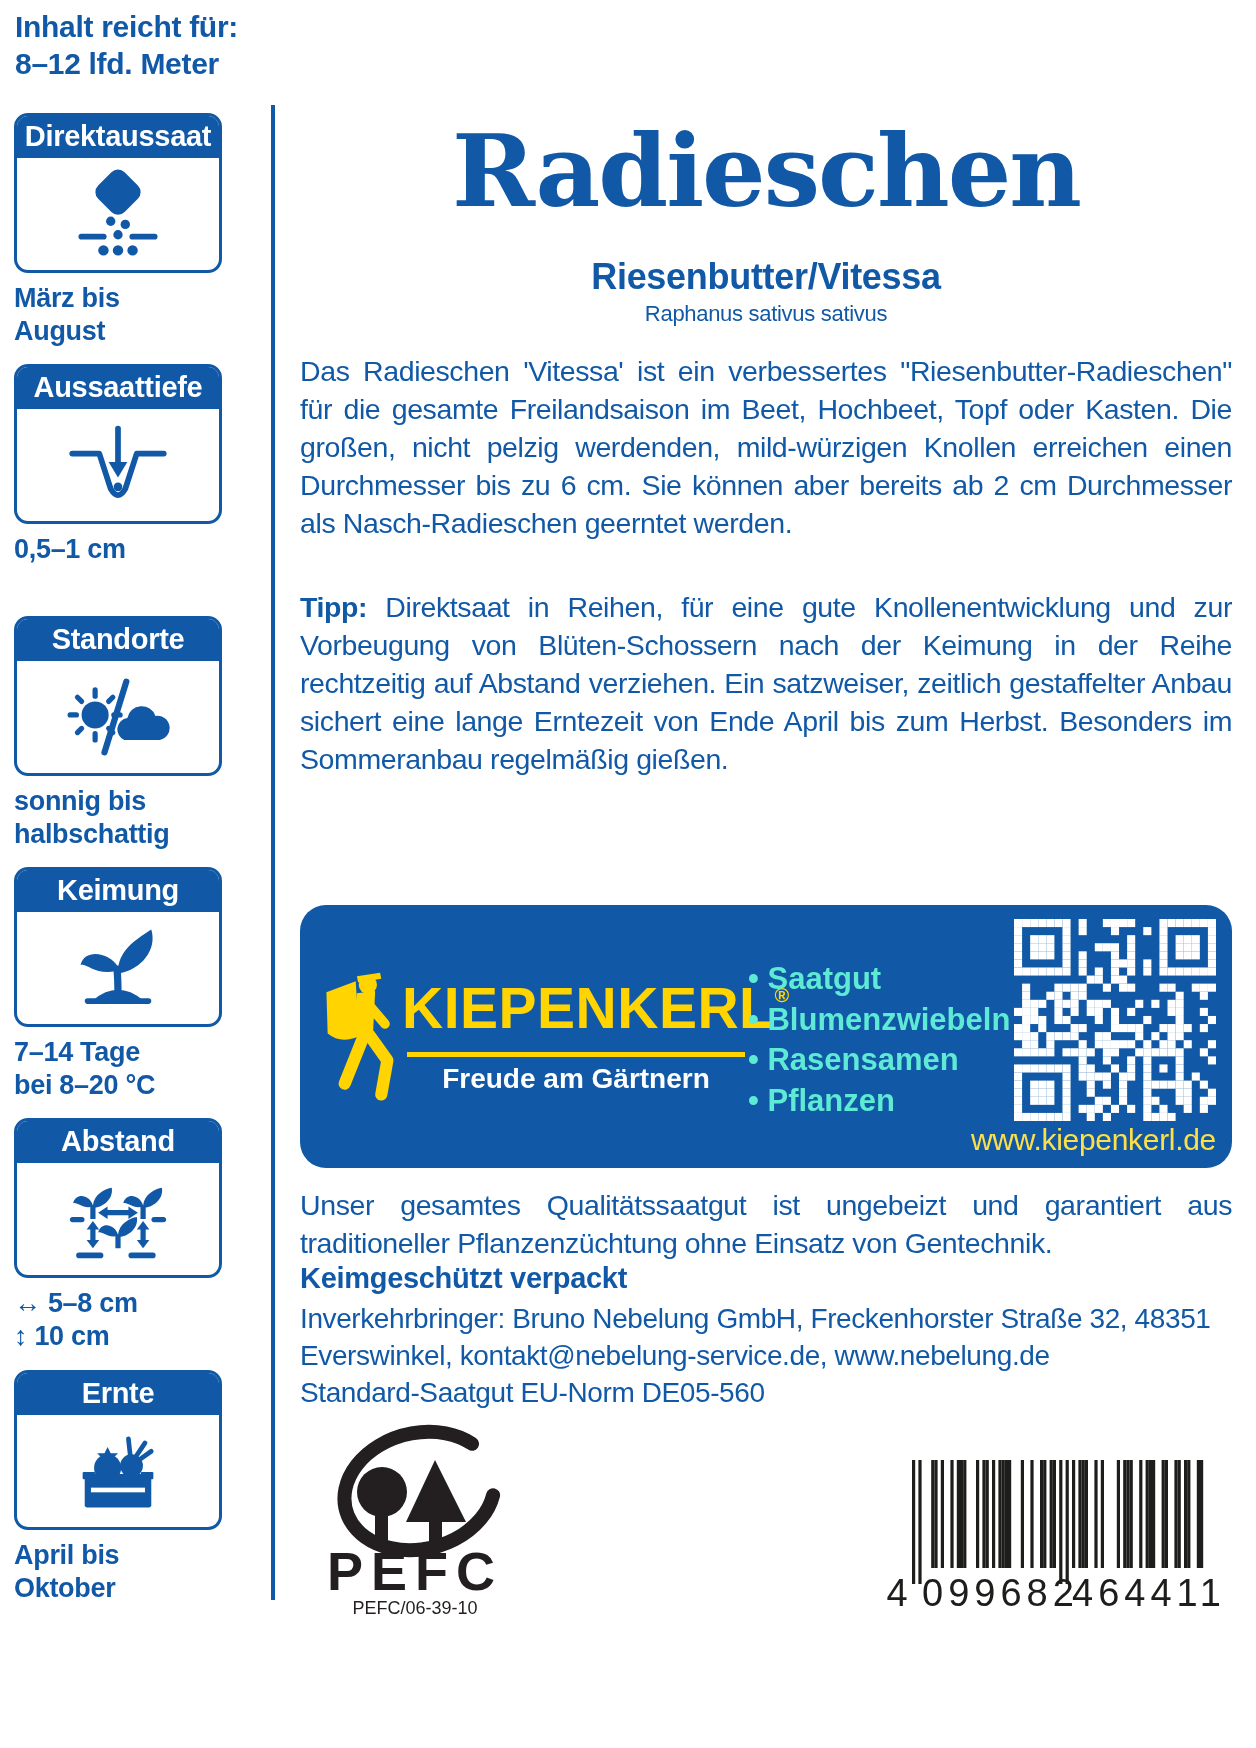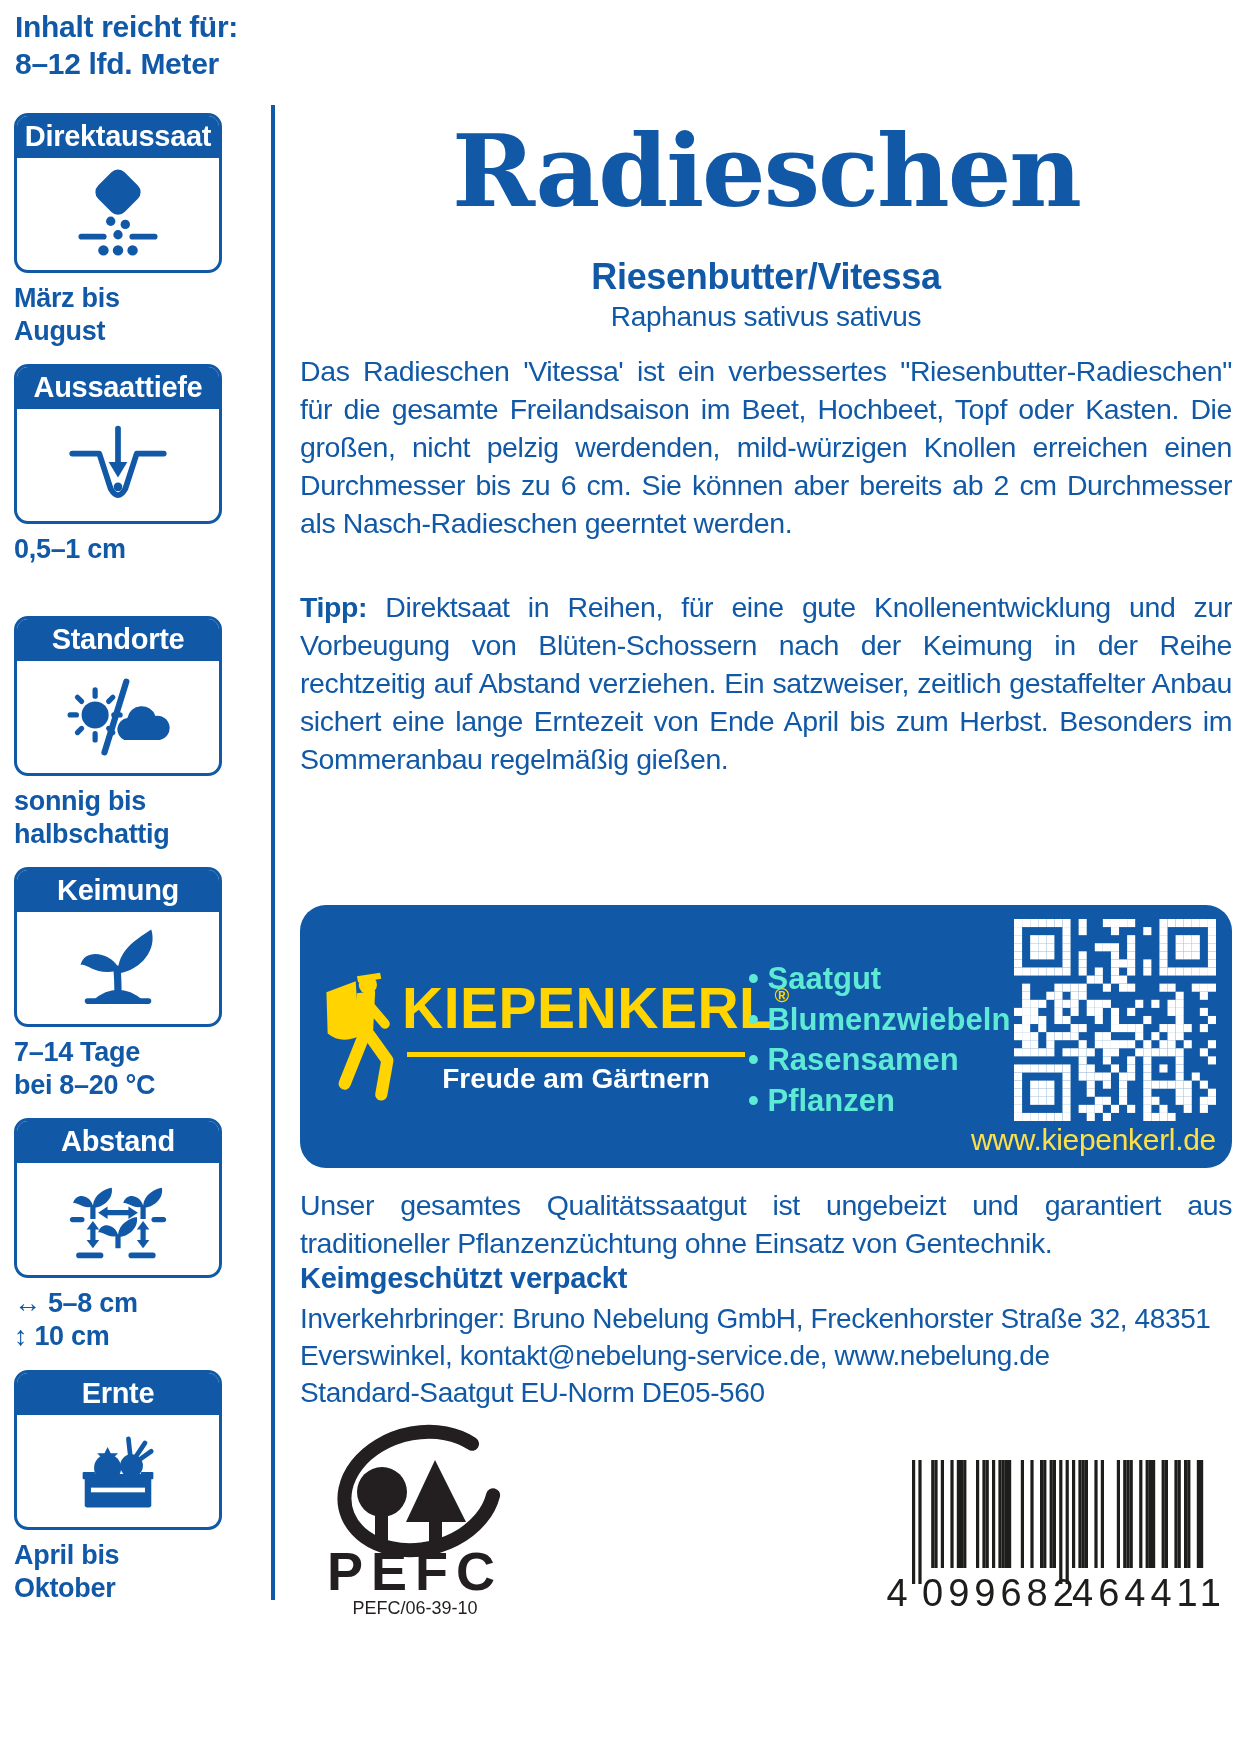--- a/index.html
+++ b/index.html
@@ -32,21 +32,21 @@
   .card-body svg { display:block; }
   .caption {
     margin-top:9px; font-size:27px; font-weight:bold;
     line-height:33px; white-space:pre-line; letter-spacing:-0.3px;
   }
 
   
   .mainblock { position:absolute; left:300px; width:932px; }
   #title { top:112px; text-align:center; font-family:"DejaVu Serif", serif; font-weight:bold; font-size:100px; letter-spacing:-2px; }
   #variety { top:256px; text-align:center; font-size:36px; font-weight:bold; letter-spacing:-0.3px; }
-  #botanical { top:301px; text-align:center; font-size:28px; letter-spacing:-0.3px; }
+  #botanical { top:301px; text-align:center; font-size:22px; letter-spacing:-0.3px; }
   .para { font-size:28.5px; line-height:38px; text-align:justify; letter-spacing:-0.4px; }
   #description { top:352px; }
   #tip { top:588px; }
   .bold { font-weight:bold; }
 
   
   #brand-box {
     position:absolute; left:300px; top:905px; width:932px; height:263px;
     background:#1159A6; border-radius:26px;
   }

